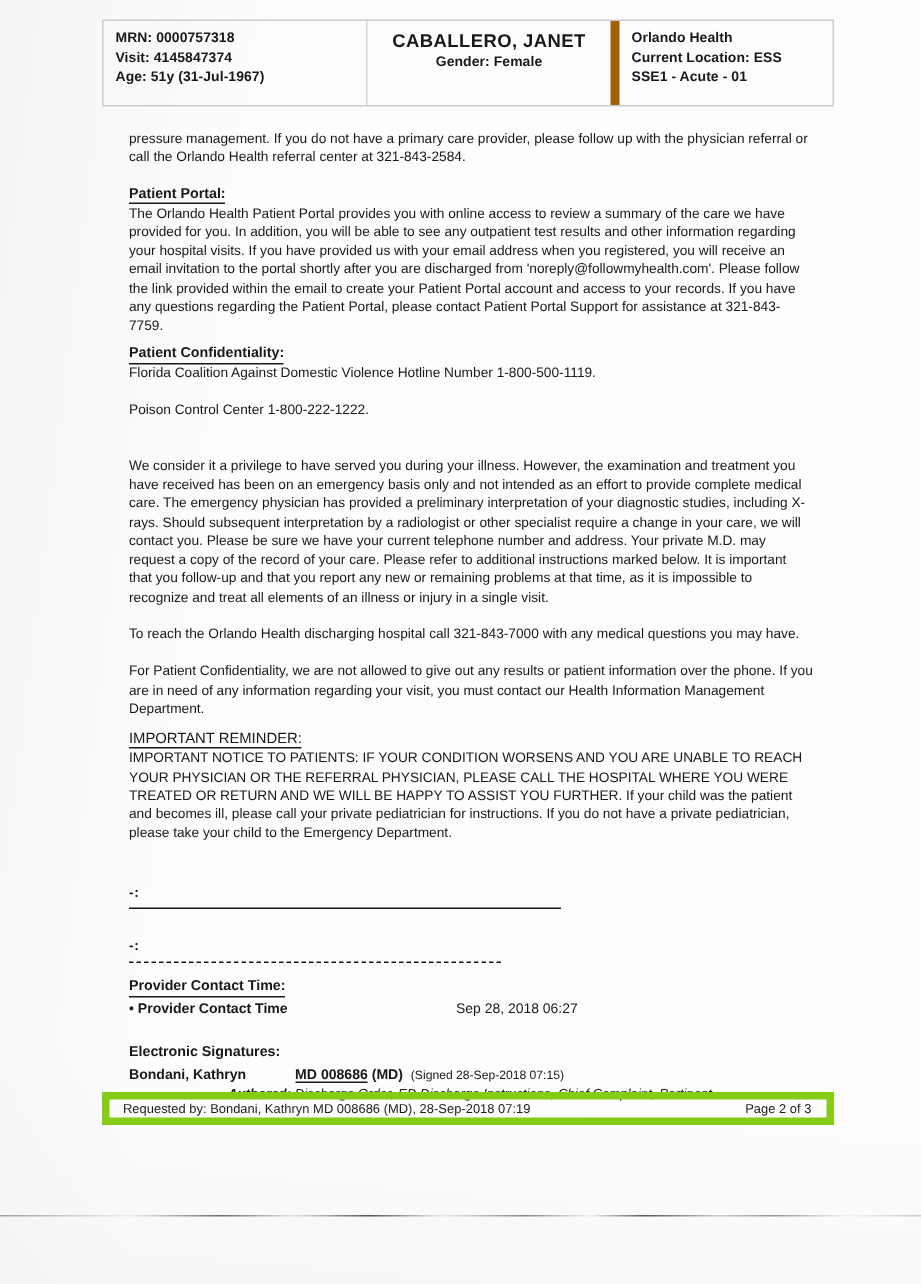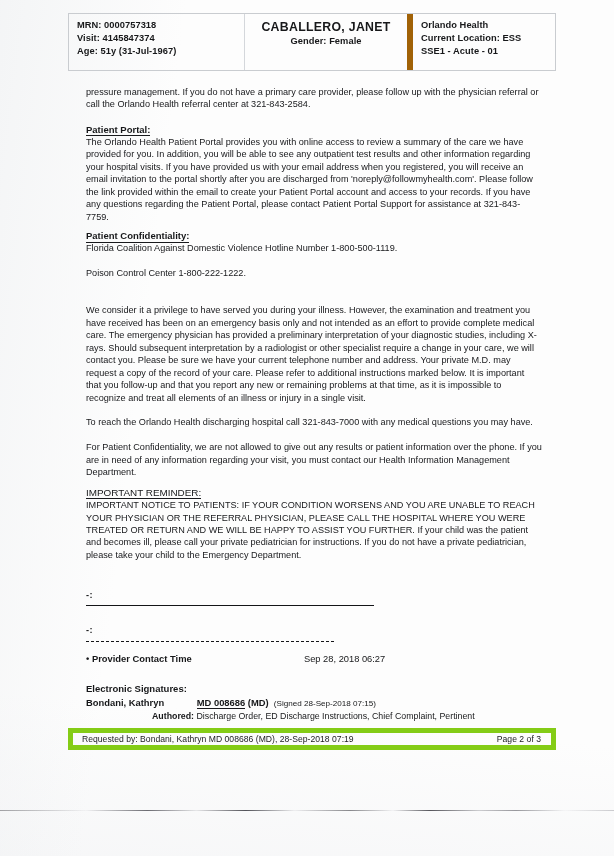--- a/index.html
+++ b/index.html
@@ -194,20 +194,21 @@
     font-weight: bold;
   }
   .sig-line .u { border-bottom: 1px solid #18191c; padding-bottom: 0.5px; margin-left: 30px; }
   .sig-line .signed {
     font-weight: normal;
     font-size: 8.1px;
   }
   .sig-authored {
     font-size: 8.8px;
     line-height: 12.6px;
+    font-style: italic;
     padding-left: 66px;
   }
   .sig-authored b { font-weight: bold; }
 
   
   .footer-box {
     position: absolute;
     left: 0;
     top: 728px;
     width: 488px;
@@ -292,20 +293,21 @@
 
     <div style="height:18px"></div>
 
     <div class="sep-row">
       <div class="sep-mark">-:</div>
       <div class="rule-dashed"></div>
     </div>
 
     <div style="height:9px"></div>
 
+    <div class="sect-head"><span>Provider Contact Time:</span></div>
     <div class="pct-row">
       <div class="pct-label">• Provider Contact Time</div>
       <div class="pct-value">Sep 28, 2018  06:27</div>
     </div>
 
     <div style="height:16px"></div>
 
     <div class="sig-head">Electronic Signatures:</div>
     <div class="sig-line"><span>Bondani, Kathryn </span><span class="u">MD 008686</span><span> (MD)</span>&nbsp; <span class="signed">(Signed 28-Sep-2018 07:15)</span></div>
     <div class="sig-authored"><b>Authored:</b><span> Discharge Order, ED Discharge Instructions, Chief Complaint, Pertinent</span></div>

